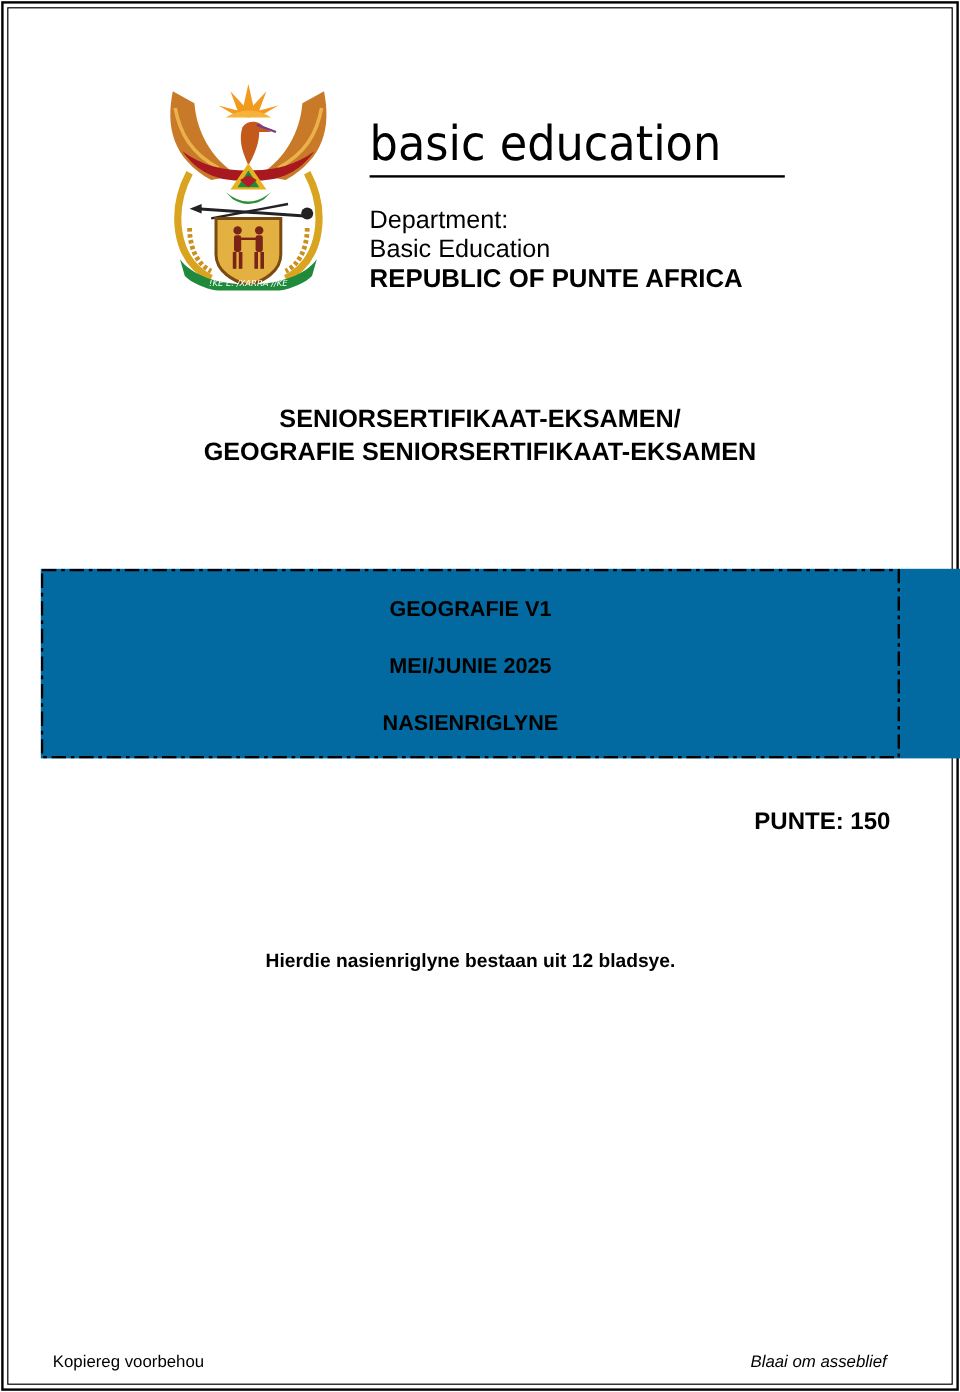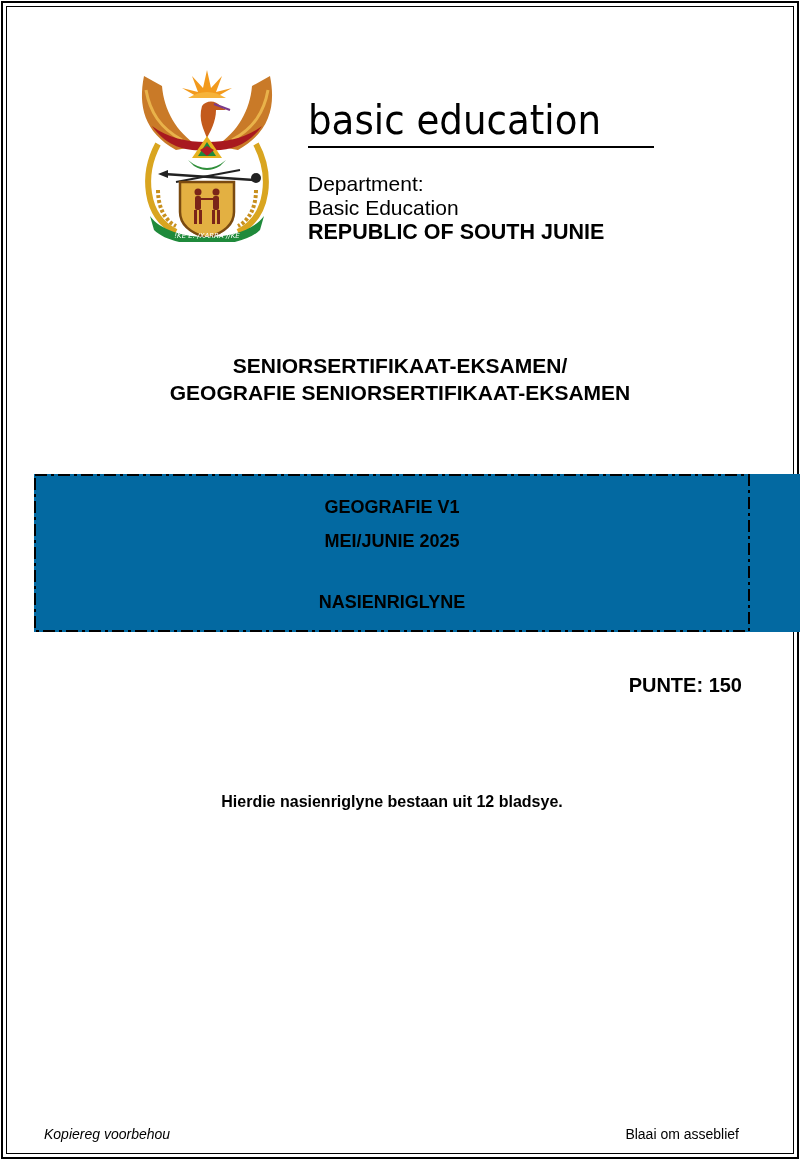--- a/index.html
+++ b/index.html
@@ -9,31 +9,31 @@
 
     .crest { position: absolute; left: 136px; top: 66px; width: 142px; height: 176px; }
 
     .brand { position: absolute; left: 308px; top: 96px; width: 348px; }
     .brand-title { font-family: "DejaVu Sans", sans-serif; font-size: 40px; line-height: 48px; letter-spacing: 0px; font-weight: 400; white-space: nowrap; transform: scaleX(0.93); transform-origin: left; }
     .brand-rule { height: 2px; background: #000; width: 346px; margin-top: 2px; }
     .brand-line { font-size: 21px; line-height: 24px; white-space: nowrap; }
     .brand-line.first { margin-top: 24px; }
     .brand-line.bold { font-weight: 700; font-size: 21.5px; }
 
-    .exam-title { position: absolute; left: 0; width: 800px; top: 352px; text-align: center; font-weight: 700; font-size: 21px; line-height: 27px; }
+    .exam-title { position: absolute; left: 0; width: 800px; top: 336px; text-align: center; font-weight: 700; font-size: 21px; line-height: 27px; }
 
     .subject-box { position: absolute; left: 34px; top: 474px; width: 796px; height: 158px; background: #0369a1; }
     .subject-box svg.frame { position: absolute; left: 0; top: 0; }
     .subject-line { position: absolute; left: 0; width: 716px; text-align: center; font-weight: 700; font-size: 18px; line-height: 22px; }
 
     .marks { position: absolute; right: 58px; top: 675px; font-weight: 700; font-size: 20px; line-height: 20px; }
     .pages-note { position: absolute; left: 0; width: 784px; top: 792px; text-align: center; font-weight: 700; font-size: 16px; line-height: 20px; }
 
-    .footer-left { position: absolute; left: 44px; top: 1125px; font-style: italic; font-size: 14px; line-height: 18px; }
-    .footer-right { position: absolute; right: 61px; top: 1125px; font-size: 14px; line-height: 18px; }
+    .footer-left { position: absolute; left: 44px; top: 1125px; font-size: 14px; line-height: 18px; }
+    .footer-right { position: absolute; right: 61px; top: 1125px; font-style: italic; font-size: 14px; line-height: 18px; }
   </style>
 </head>
 <body>
 
 <div class="outer-border"></div>
 <div class="inner-border"></div>
 
 <div class="crest">
   <svg width="142" height="176" viewBox="0 0 142 176" xmlns="http://www.w3.org/2000/svg">
 
@@ -84,34 +84,34 @@
     <path d="M14 150 C34 178 108 178 128 150 L124 164 C104 184 38 184 18 164 Z" fill="#1f8a3b"></path>
     <text x="71" y="172" font-family="DejaVu Sans, sans-serif" font-size="7" font-style="italic" fill="#ffffff" text-anchor="middle">!KE E: /XARRA //KE</text>
   </svg>
 </div>
 
 <div class="brand">
   <div class="brand-title">basic education</div>
   <div class="brand-rule"></div>
   <div class="brand-line first">Department:</div>
   <div class="brand-line">Basic Education</div>
-  <div class="brand-line bold">REPUBLIC OF SOUTH JUNIE</div>
+  <div class="brand-line bold">REPUBLIC OF PUNTE AFRICA</div>
 </div>
 
 <div class="exam-title">
   <div>SENIORSERTIFIKAAT-EKSAMEN/</div>
   <div>GEOGRAFIE SENIORSERTIFIKAAT-EKSAMEN</div>
 </div>
 
 <div class="subject-box">
   <svg class="frame" width="716" height="158" viewBox="0 0 716 158" xmlns="http://www.w3.org/2000/svg">
     <rect x="1" y="1" width="714" height="156" fill="none" stroke="#000" stroke-width="2" stroke-dasharray="12 4 3 4"></rect>
   </svg>
   <div class="subject-line" style="top:22px;">GEOGRAFIE V1</div>
-  <div class="subject-line" style="top:56px;text-align:center;">MEI/JUNIE 2025</div>
+  <div class="subject-line" style="top:70px;text-align:center;">MEI/JUNIE 2025</div>
   <div class="subject-line" style="top:117px;">NASIENRIGLYNE</div>
 </div>
 
 <div class="marks">PUNTE: 150</div>
 
 <div class="pages-note">Hierdie nasienriglyne bestaan uit 12 bladsye.</div>
 
 <div class="footer-left">Kopiereg voorbehou</div>
 <div class="footer-right">Blaai om asseblief</div>
 

